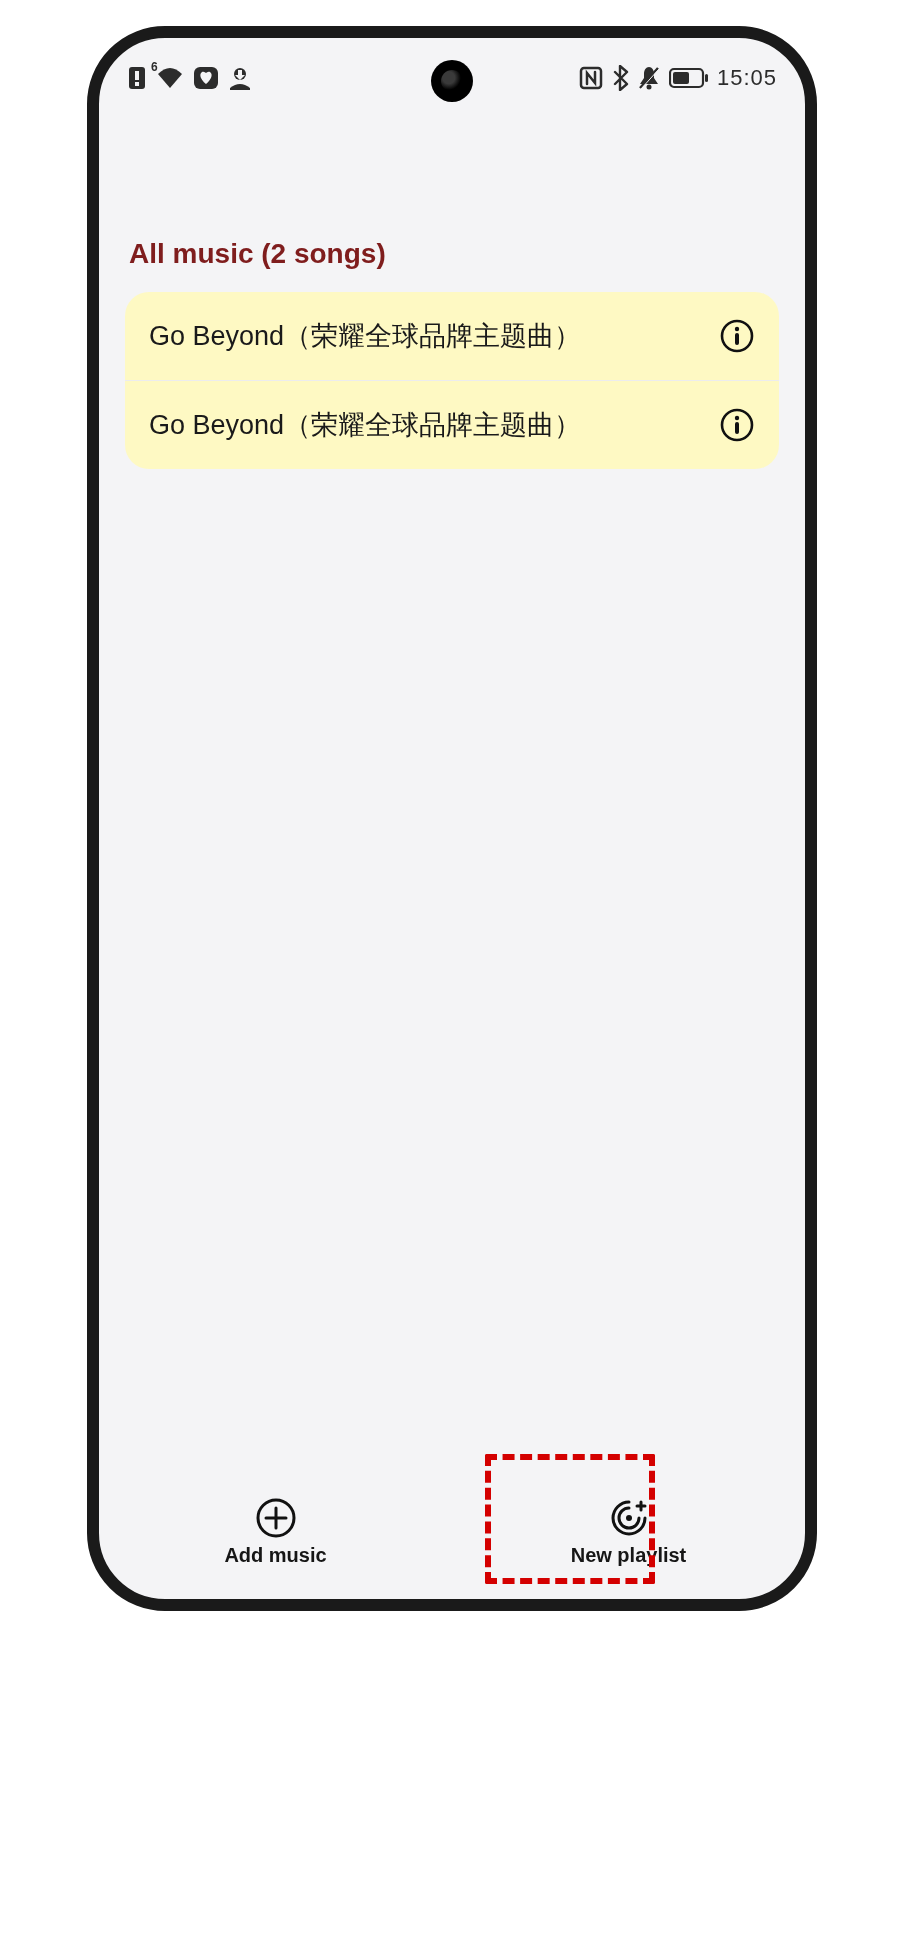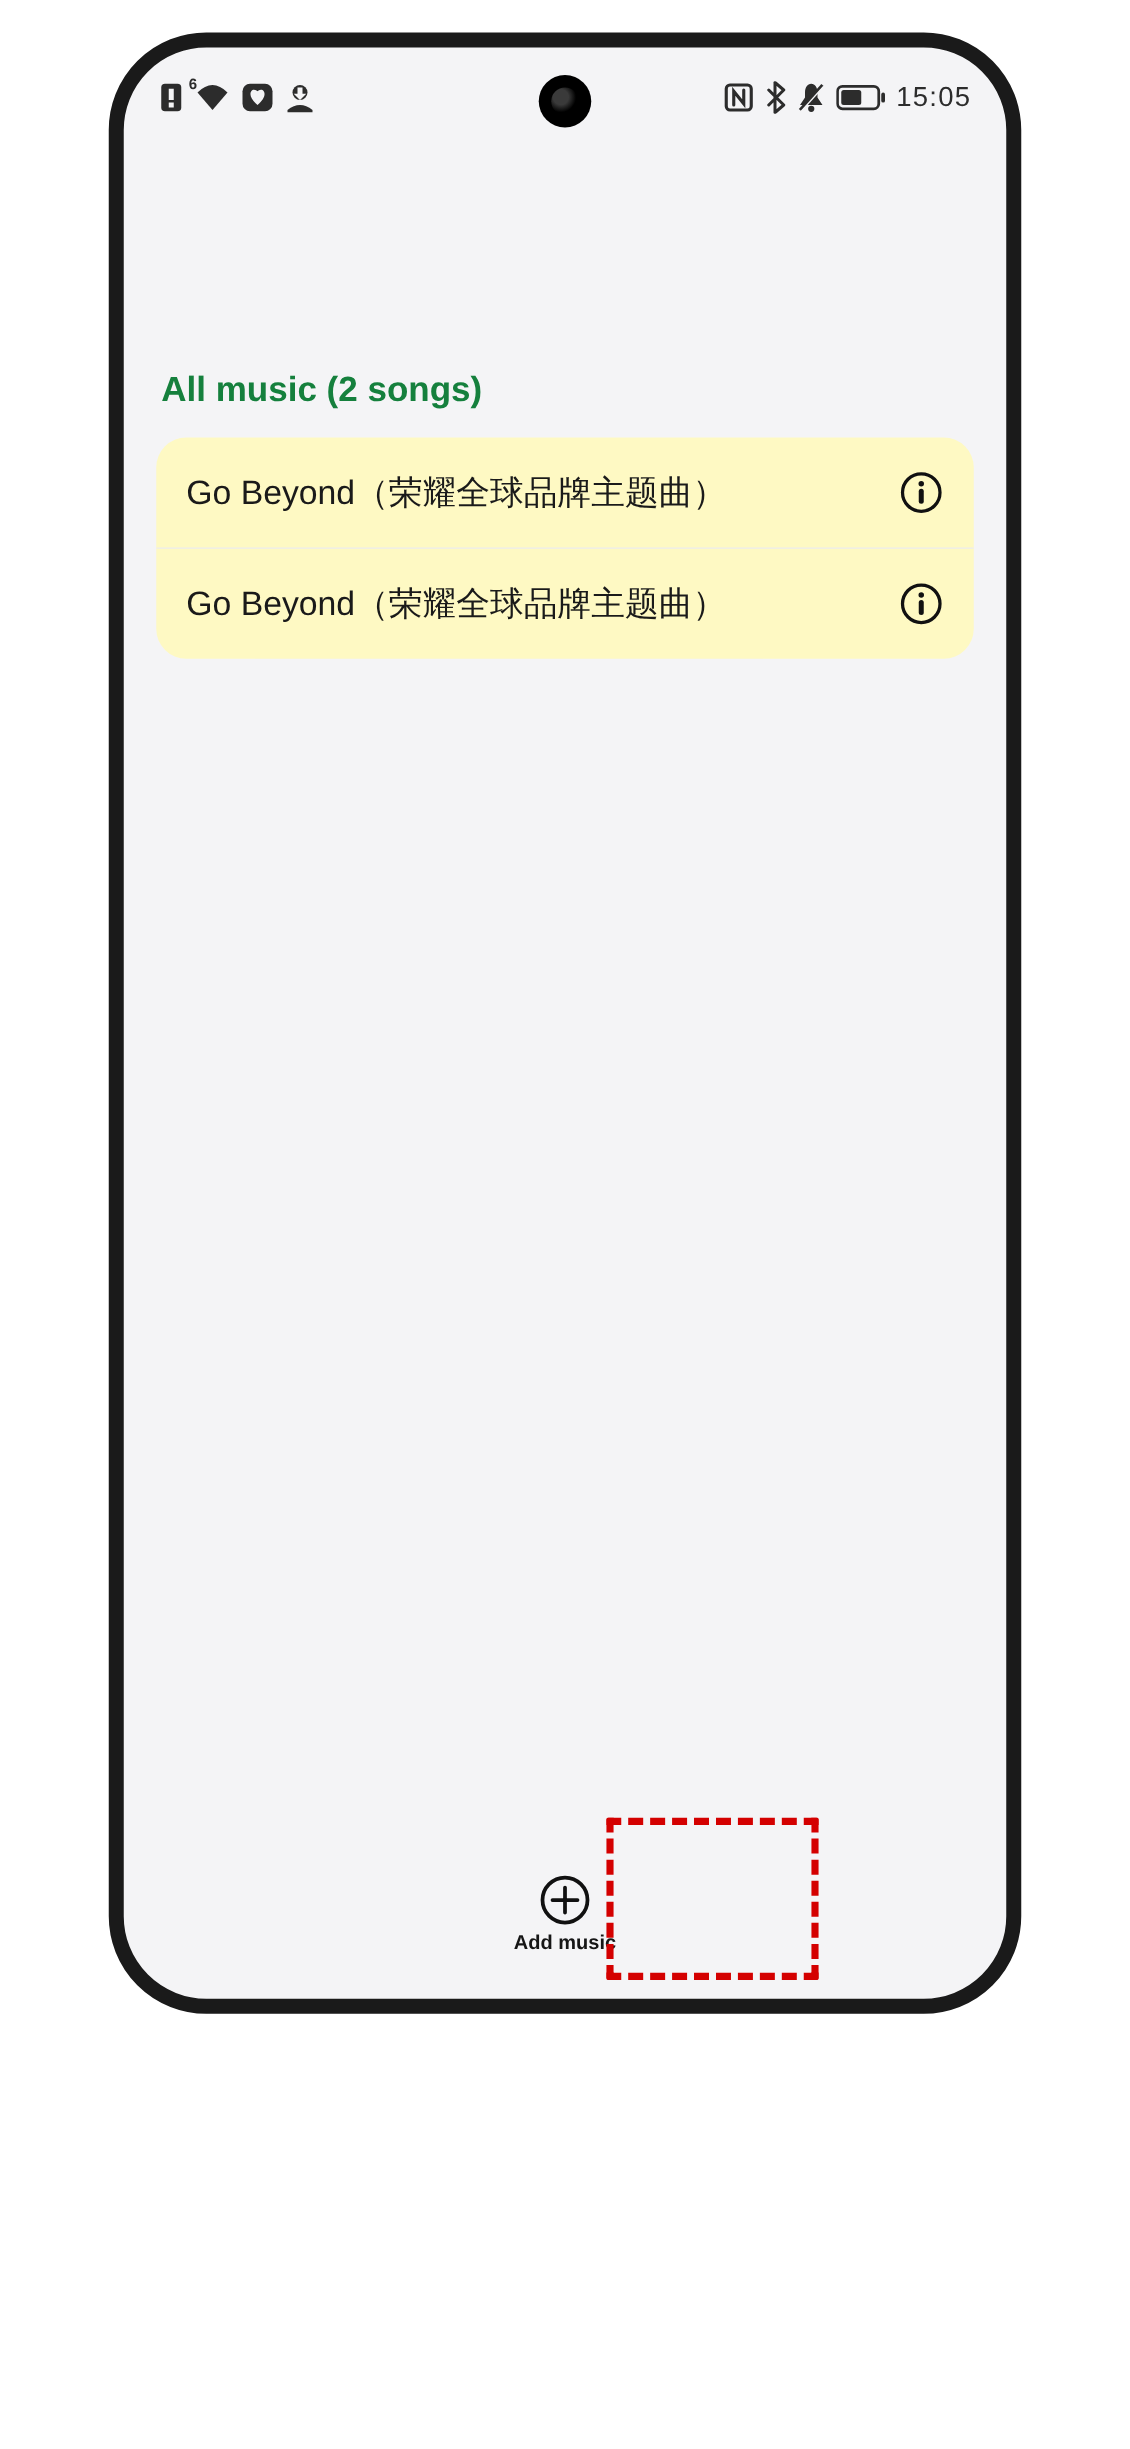--- a/index.html
+++ b/index.html
@@ -91,22 +91,21 @@
       padding: 0 26px;
       overflow:hidden;
     }
     .desc {
       color:#6a6a6f;
       font-size: 26px;
       line-height: 1.45;
       padding: 10px 4px 0 4px;
     }
     .section-label {
-      margin-top: 58px;
-      color:#15803d;
+      color:#7f1d1d;
       font-size: 28px;
       font-weight: 600;
       padding-left: 4px;
     }
 
     .card {
       margin-top: 22px;
       background:#fef9c3;
       border-radius: 24px;
       overflow:hidden;
@@ -134,21 +133,21 @@
     }
     .bb-item {
       flex:1;
       display:flex;
       flex-direction:column;
       align-items:center;
       justify-content:center;
       gap:4px;
     }
     .bb-item .lbl {
-      font-size: 16px;
+      font-size: 20px;
       font-weight: 600;
       color:#161616;
     }
     .bb-icon { width:44px; height:44px; }
 
     
     .highlight {
       position:absolute;
       border: 6px dashed #d40000;
       pointer-events:none;
@@ -262,16 +261,27 @@
   <div class="bottombar">
     <div class="bb-item">
       <span class="bb-icon">
         <svg width="44" height="44" viewBox="0 0 44 44">
             <circle cx="22" cy="22" r="18" fill="none" stroke="#111" stroke-width="3"></circle>
             <path d="M22 12 V32 M12 22 H32" stroke="#111" stroke-width="3" stroke-linecap="round"></path>
           </svg>
       </span>
       <span class="lbl">Add music</span>
     </div>
+    <div class="bb-item">
+      <span class="bb-icon">
+        <svg width="44" height="44" viewBox="0 0 44 44">
+          <path d="M38 22 A16 16 0 1 1 22 6" fill="none" stroke="#111" stroke-width="3" stroke-linecap="round"></path>
+          <path d="M32 22 A10 10 0 1 1 22 12" fill="none" stroke="#111" stroke-width="3" stroke-linecap="round"></path>
+          <circle cx="22" cy="22" r="3" fill="#111"></circle>
+          <path d="M34 6 V14 M30 10 H38" stroke="#111" stroke-width="3" stroke-linecap="round"></path>
+        </svg>
+      </span>
+      <span class="lbl">New playlist</span>
+    </div>
   </div>
 
   <div class="highlight np"></div>
 </div>
 
 </body></html>

